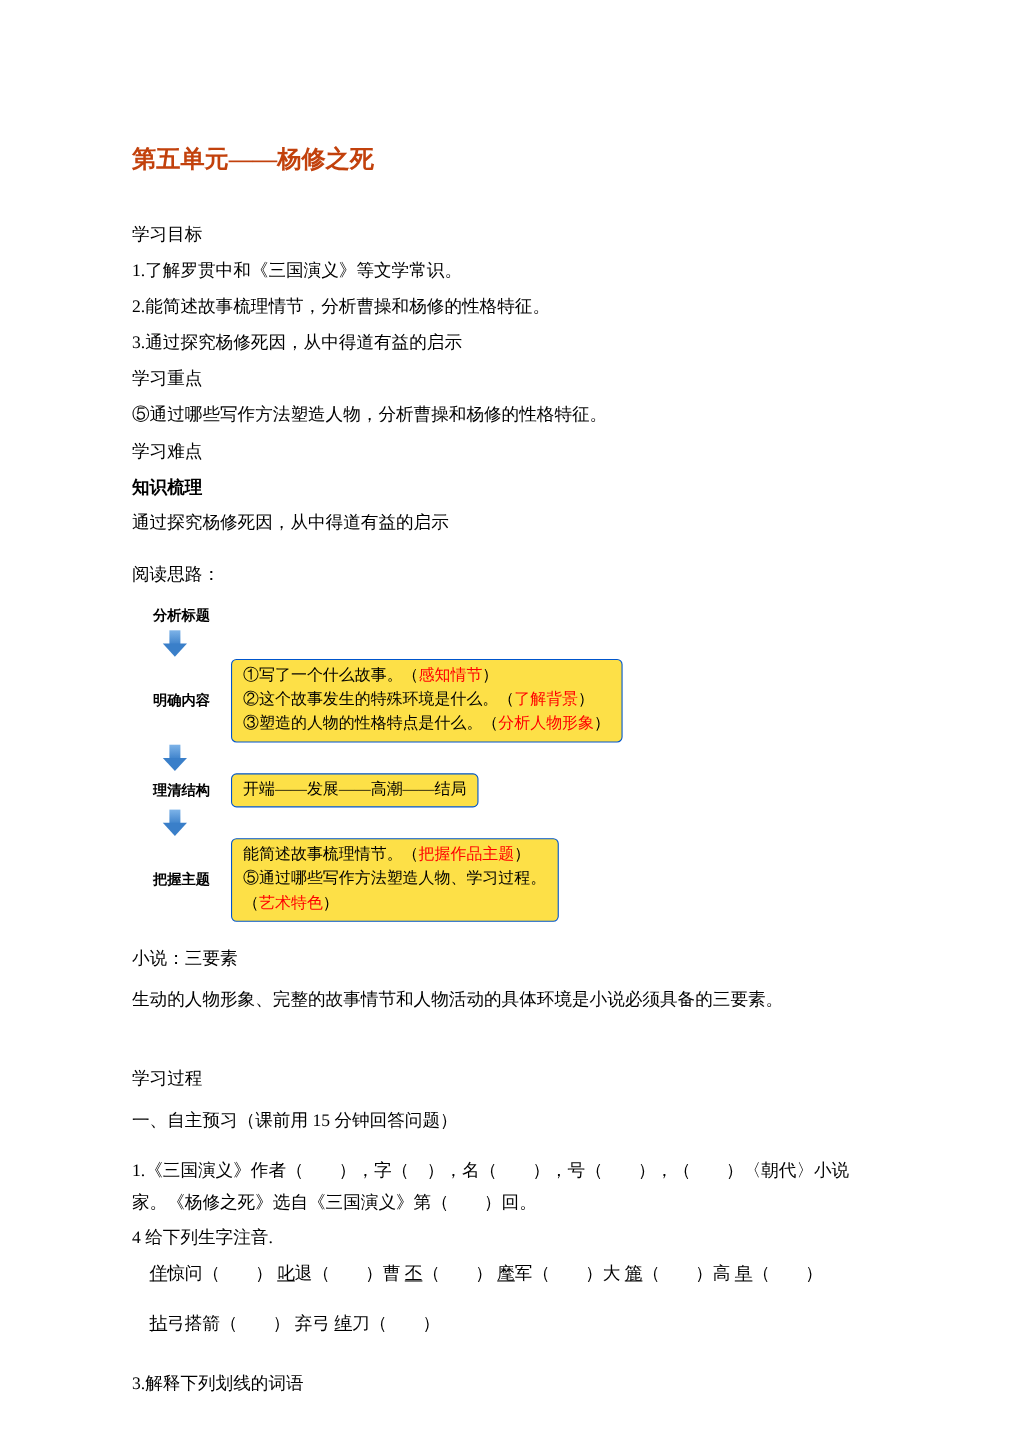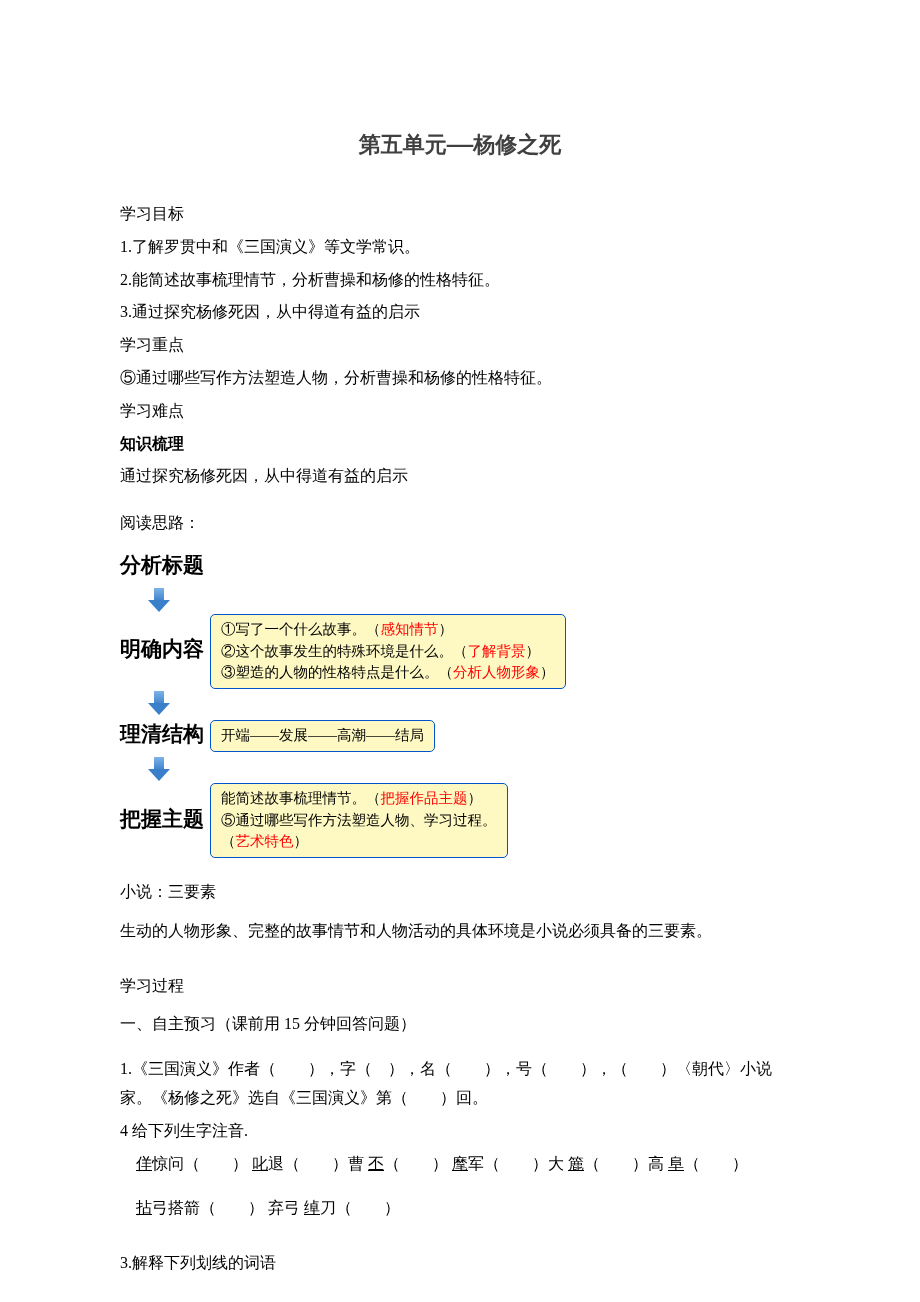--- a/index.html
+++ b/index.html
@@ -9,23 +9,22 @@
     font-family: "SimSun", "宋体", serif;
     font-size: 16px;
     color: #000;
     width: 920px;
   }
   .page {
     padding: 130px 120px 60px 120px;
     position: relative;
   }
   .title {
-    text-align: center;
-    color: #404040;
-    font-family: Liberation Mono, monospace;
+    color: #c2410c;
+    font-family: Liberation Serif, serif;
     font-size: 22px;
     font-weight: bold;
     margin-bottom: 40px;
   }
   .section {
     line-height: 1.8;
   }
   .bold {
     font-weight: bold;
   }
@@ -37,32 +36,33 @@
   .diagram {
     margin: 10px 0 20px 0;
   }
   .diagram-row {
     display: flex;
     align-items: center;
     margin-bottom: 2px;
   }
   .diagram-label {
     font-weight: bold;
-    font-family: Liberation Mono, monospace;
-    font-size: 21px;
+    font-family: Liberation Sans, sans-serif;
+    font-size: 13px;
     width: 90px;
     flex-shrink: 0;
+    text-align: center;
   }
   .diagram-box {
     border: 1.5px solid #0055cc;
     border-radius: 5px;
     padding: 4px 10px;
     font-size: 14.5px;
     line-height: 1.5;
-    background: #fef9c3;
+    background: #fde047;
   }
   .diagram-box .red {
     color: #ff0000;
   }
   .arrow-row {
     height: 26px;
     display: flex;
     align-items: flex-start;
     padding-left: 28px;
   }
@@ -169,21 +169,21 @@
           <div><span>能简述故事梳理情节。（</span><span class="red">把握作品主题</span><span>）</span></div>
           <div>⑤通过哪些写作方法塑造人物、学习过程。</div>
           <div><span>（</span><span class="red">艺术特色</span><span>）</span></div>
         </div>
       </div>
     </div>
 
     <div class="heading">小说：三要素</div>
     <div class="para">生动的人物形象、完整的故事情节和人物活动的具体环境是小说必须具备的三要素。</div>
 
-    <div class="heading" style="margin-top:26px">学习过程</div>
+    <div class="heading" style="margin-top:42px">学习过程</div>
 
     <div class="para" style="margin-top:10px">一、自主预习（课前用 15 分钟回答问题）</div>
 
     <div class="gap-sm"></div>
     <div class="para">1.《三国演义》作者（　　），字（　），名（　　），号（　　），（　　）〈朝代〉小说家。《杨修之死》选自《三国演义》第（　　）回。</div>
     <div class="para">4 给下列生字注音.</div>
 
     <div class="para indent">
       <span class="u">佯</span><span>惊问（　　） </span>
       <span class="u">叱</span><span>退（　　）曹</span>

